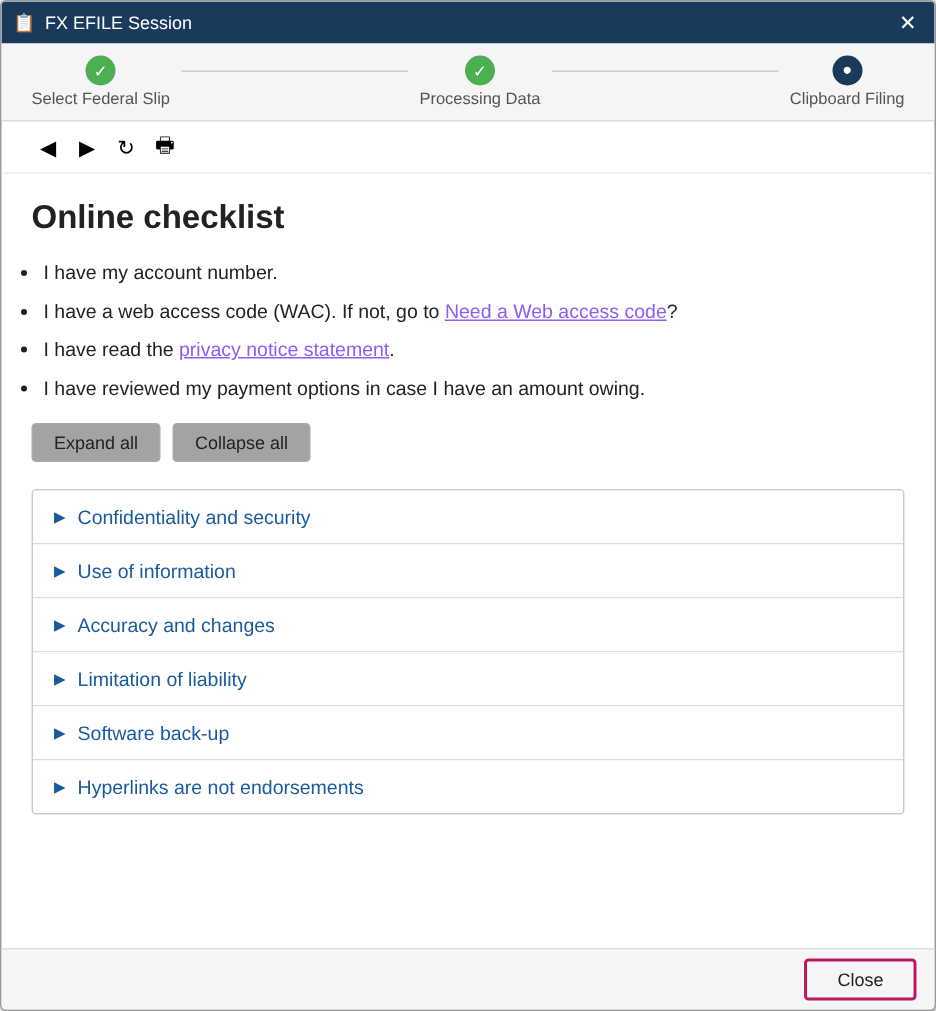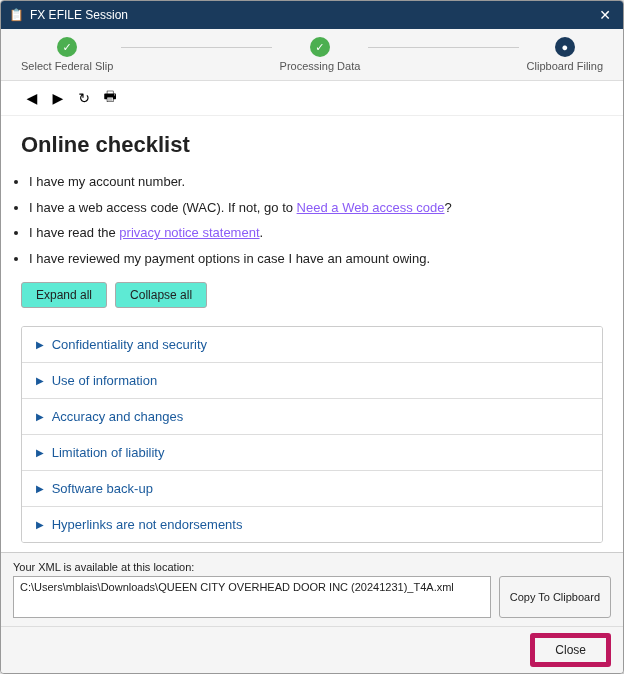--- a/index.html
+++ b/index.html
@@ -145,21 +145,21 @@
     }
 
     .btn-group {
       display: flex;
       gap: 8px;
       margin-bottom: 18px;
     }
     .btn-outline {
       padding: 5px 14px;
       border: 1px solid #aaa;
-      background: #5eead4;
+      background: #a3a3a3;
       border-radius: 3px;
       cursor: pointer;
       font-size: 12px;
       color: #222;
     }
 
     .accordion-list {
       border: 1px solid #ccc;
       border-radius: 3px;
       overflow: hidden;
@@ -231,21 +231,21 @@
     .dialog-footer {
       display: flex;
       justify-content: flex-end;
       padding: 6px 12px;
       border-top: 1px solid #ddd;
       background: #f5f5f5;
       flex-shrink: 0;
     }
     .btn-close {
       padding: 5px 20px;
-      border: 5px solid #be185d;
+      border: 2px solid #be185d;
       background: #f5f5f5;
       border-radius: 3px;
       cursor: pointer;
       font-size: 12px;
       color: #222;
     }
   </style>
 </head>
 <body>
 
@@ -340,25 +340,18 @@
       <div class="accordion-item">
         <div class="accordion-header">
           <span class="accordion-arrow">▶</span>
           <span class="accordion-label">Hyperlinks are not endorsements</span>
         </div>
       </div>
     </div>
 
   </div>
 
-  <div class="bottom-panel">
-    <div class="xml-path-label">Your XML is available at this location:</div>
-    <div class="xml-path-row">
-      <textarea class="xml-path-input" readonly="" style="">C:\Users\mblais\Downloads\QUEEN CITY OVERHEAD DOOR INC (20241231)_T4A.xml</textarea>
-      <button class="btn-copy">Copy To Clipboard</button>
-    </div>
-  </div>
 
   <div class="dialog-footer">
     <button class="btn-close">Close</button>
   </div>
 
 </div>
 
 </body></html>

